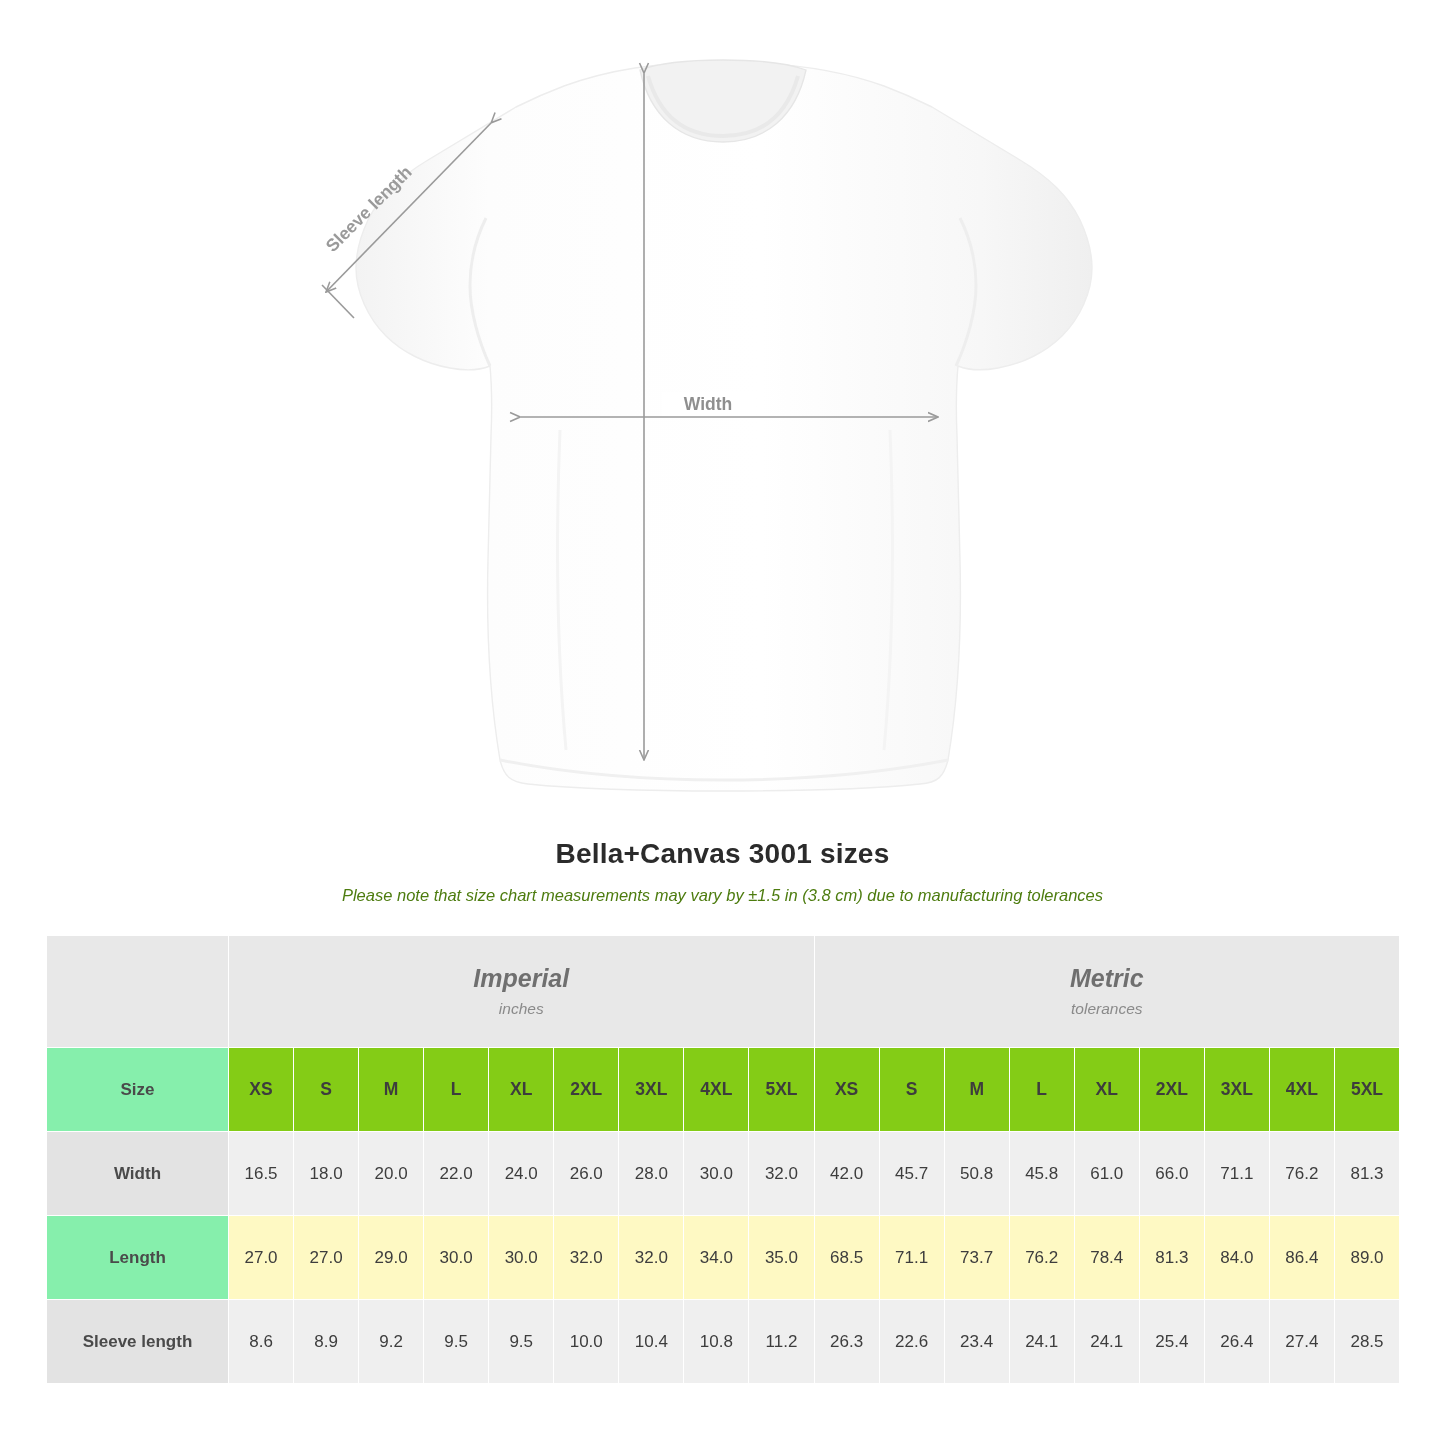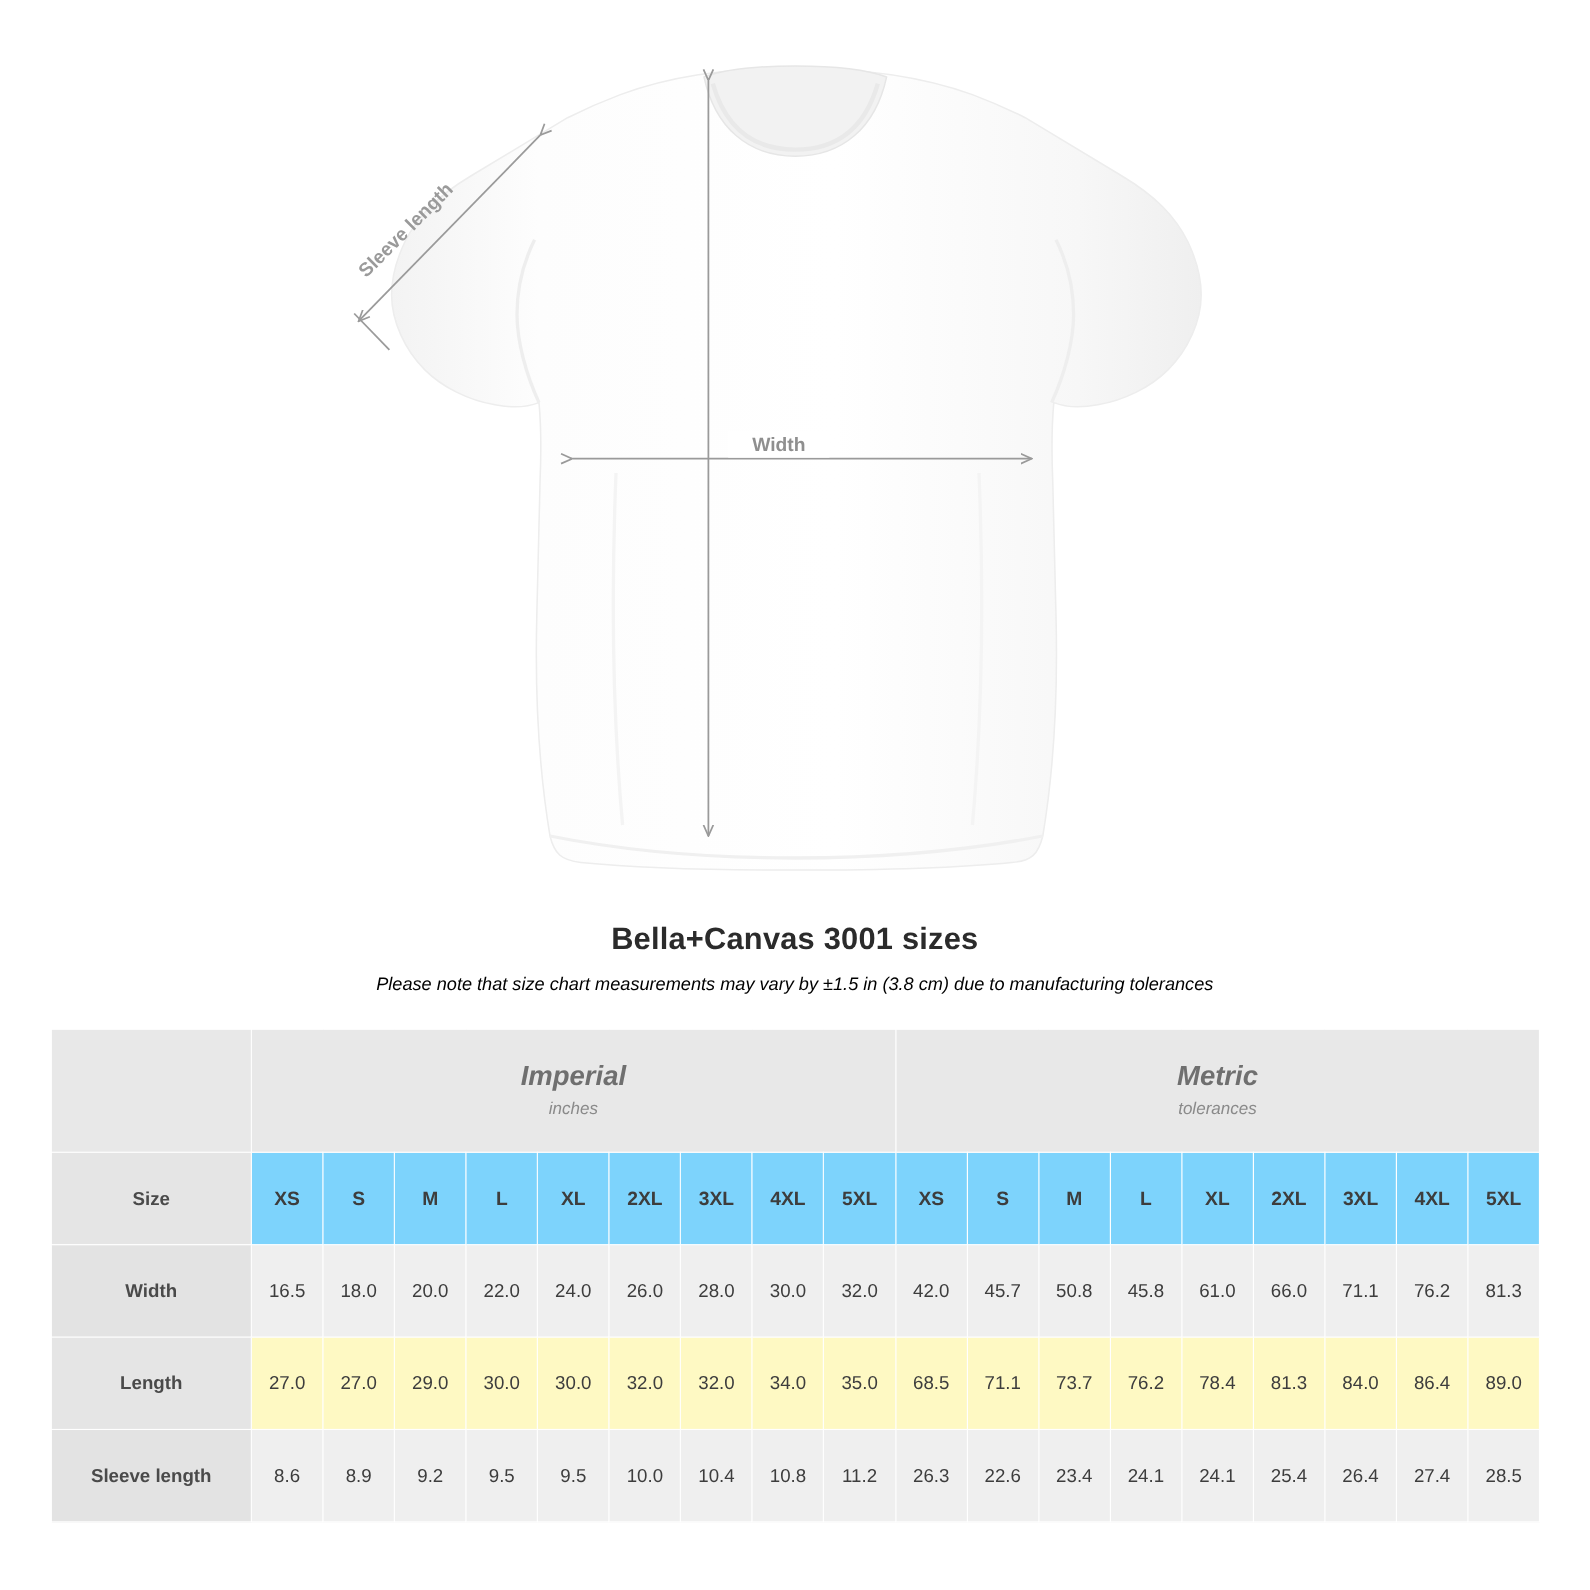--- a/index.html
+++ b/index.html
@@ -30,21 +30,21 @@
     font-weight: bold;
     color: #2b2b2b;
     margin: 4px;
     padding-top: 4px;
     letter-spacing: 0.2px;
   }
   .chart-note {
     text-align: center;
     font-size: 16.5px;
     font-style: italic;
-    color: #000000;
+    color: #4d7c0f;
     margin-top: 16px;
   }
 
   
   .table-wrap {
     margin: 30px 46px 0 46px;
   }
   table.size-table {
     border-collapse: collapse;
     width: 1353px;
@@ -70,29 +70,29 @@
   }
   .unit-cell .u-sub {
     font-size: 15.5px;
     font-style: italic;
     margin-top: 8px;
     color: #8a8a8a;
   }
   .blank-cell { background: #e8e8e8; }
 
   .row-head {
-    background: #e5e5e5;
+    background: #86efac;
     font-weight: bold;
     font-size: 17px;
     color: #4a4a4a;
     height: 84px;
     width: 182px;
   }
   .col-head {
-    background: #7dd3fc;
+    background: #84cc16;
     font-weight: bold;
     font-size: 17.5px;
     color: #3d3d3d;
     height: 84px;
   }
   .data-cell {
     background: #fef9c3;
     font-size: 17px;
     color: #3d3d3d;
     height: 84px;

